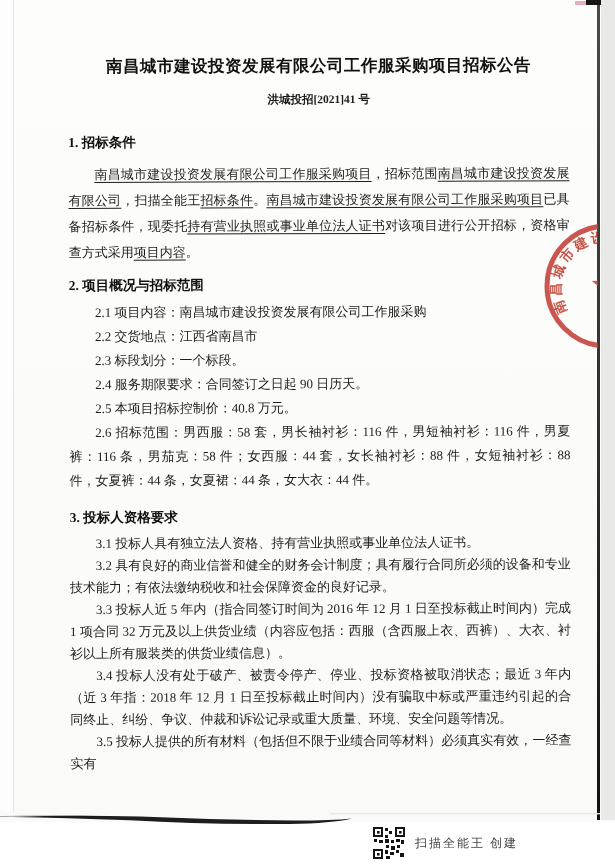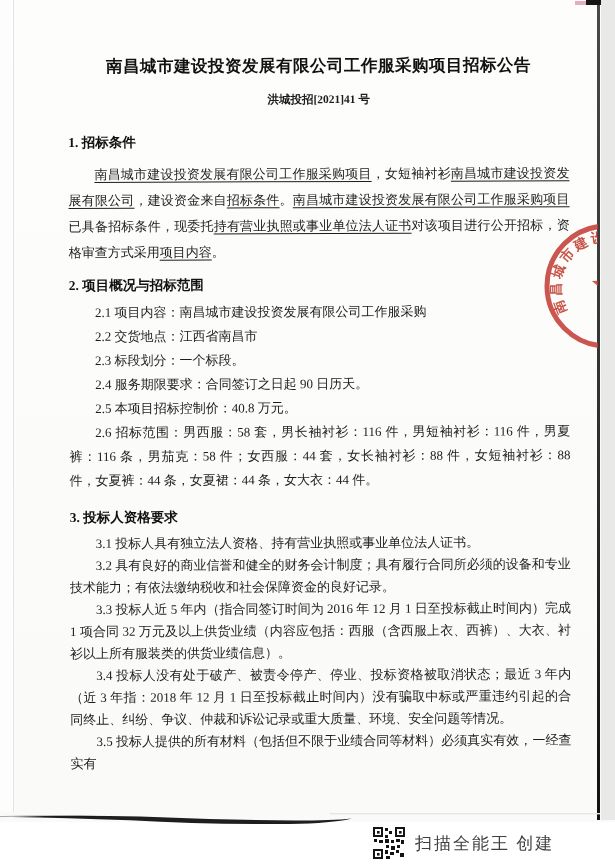--- a/index.html
+++ b/index.html
@@ -39,41 +39,41 @@
   .item3{font-size:13px;line-height:22px;text-align:justify;text-indent:2em;margin:0;}
   .items-block{margin-top:6px;}
 
   .stamp-wrap{position:absolute;left:518px;top:208px;width:80px;height:160px;overflow:hidden;pointer-events:none;}
   .stamp-wrap svg{display:block;}
 
   .bottom-shadow{position:absolute;left:0;top:802px;}
 
   .footer-watermark{position:absolute;left:372px;top:826px;display:flex;align-items:center;gap:9px;}
   .watermark-text{
-    font-family:"Liberation Serif", serif;font-size:17px;color:#3f3f3f;letter-spacing:2px;white-space:nowrap;
+    font-family:"Liberation Serif", serif;font-size:12px;color:#3f3f3f;letter-spacing:2px;white-space:nowrap;
   }
 </style>
 </head>
 <body>
 
 <div class="page">
   <div class="paper"></div>
   <div class="left-margin-strip"></div>
   <div class="left-fold-line"></div>
   <div class="right-strip"></div>
   <div class="right-edge-line"></div>
   <div class="corner-mark-pink"></div>
   <div class="corner-mark-black"></div>
 
   <div class="content">
     <h1 class="title">南昌城市建设投资发展有限公司工作服采购项目招标公告</h1>
     <div class="docnum">洪城投招[2021]41 号</div>
 
     <h2 class="sec-heading h-s1">1. 招标条件</h2>
-    <p class="para"><span class="u">南昌城市建设投资发展有限公司工作服采购项目</span><span>，女短袖衬衫</span><span class="u">南昌城市建设投资发展有限公司</span><span>，建设资金来自</span><span class="u">招标条件</span><span>。</span><span class="u">南昌城市建设投资发展有限公司工作服采购项目</span><span>已具备招标条件，现委托</span><span class="u">持有营业执照或事业单位法人证书</span><span>对该项目进行公开招标，资格审查方式采用</span><span class="u">项目内容</span><span>。</span></p>
+    <p class="para"><span class="u">南昌城市建设投资发展有限公司工作服采购项目</span><span>，招标范围</span><span class="u">南昌城市建设投资发展有限公司</span><span>，扫描全能王</span><span class="u">招标条件</span><span>。</span><span class="u">南昌城市建设投资发展有限公司工作服采购项目</span><span>已具备招标条件，现委托</span><span class="u">持有营业执照或事业单位法人证书</span><span>对该项目进行公开招标，资格审查方式采用</span><span class="u">项目内容</span><span>。</span></p>
 
     <h2 class="sec-heading h-s2">2. 项目概况与招标范围</h2>
     <div class="items-block">
       <p class="item">2.1 项目内容：南昌城市建设投资发展有限公司工作服采购</p>
       <p class="item">2.2 交货地点：江西省南昌市</p>
       <p class="item">2.3 标段划分：一个标段。</p>
       <p class="item">2.4 服务期限要求：合同签订之日起 90 日历天。</p>
       <p class="item">2.5 本项目招标控制价：40.8 万元。</p>
       <p class="item">2.6 招标范围：男西服：58 套，男长袖衬衫：116 件，男短袖衬衫：116 件，男夏裤：116 条，男茄克：58 件；女西服：44 套，女长袖衬衫：88 件，女短袖衬衫：88 件，女夏裤：44 条，女夏裙：44 条，女大衣：44 件。</p>
     </div>

